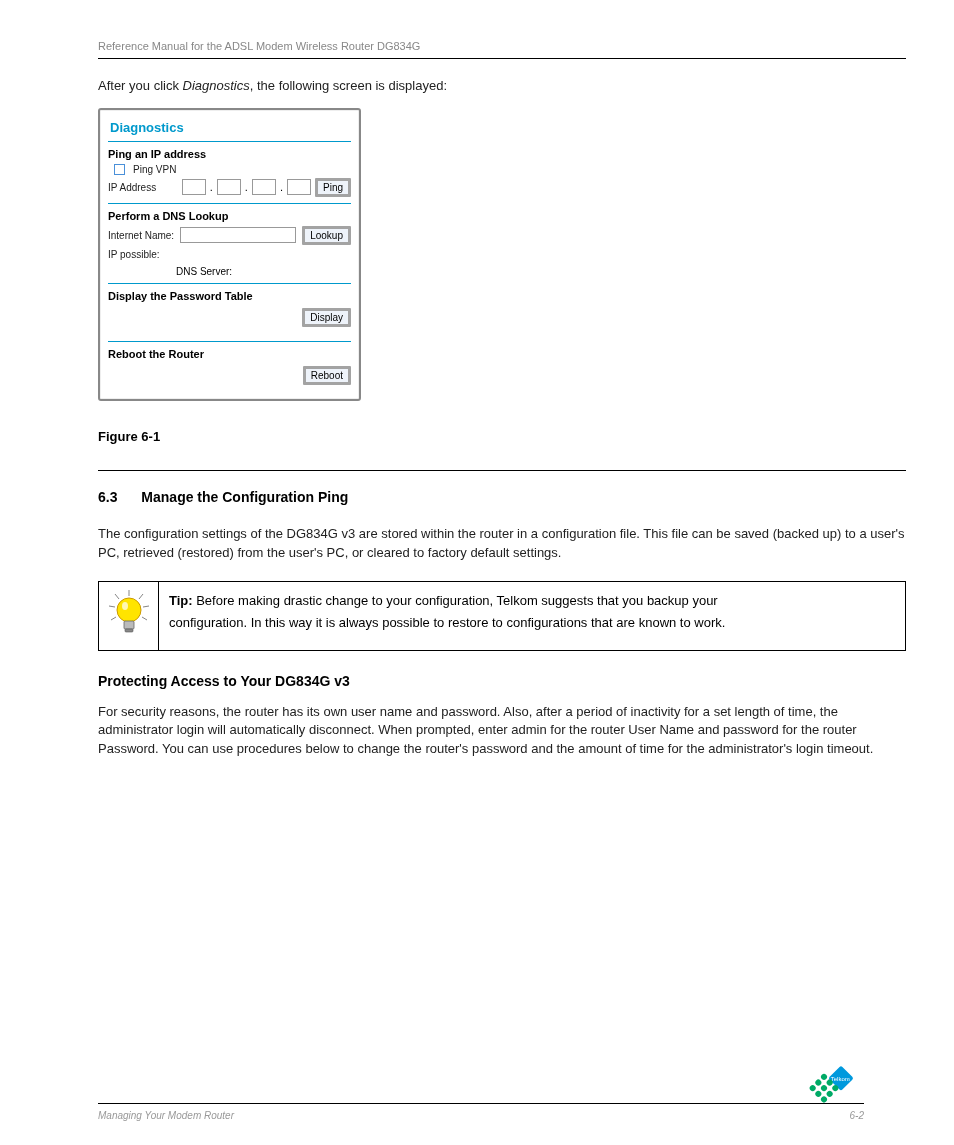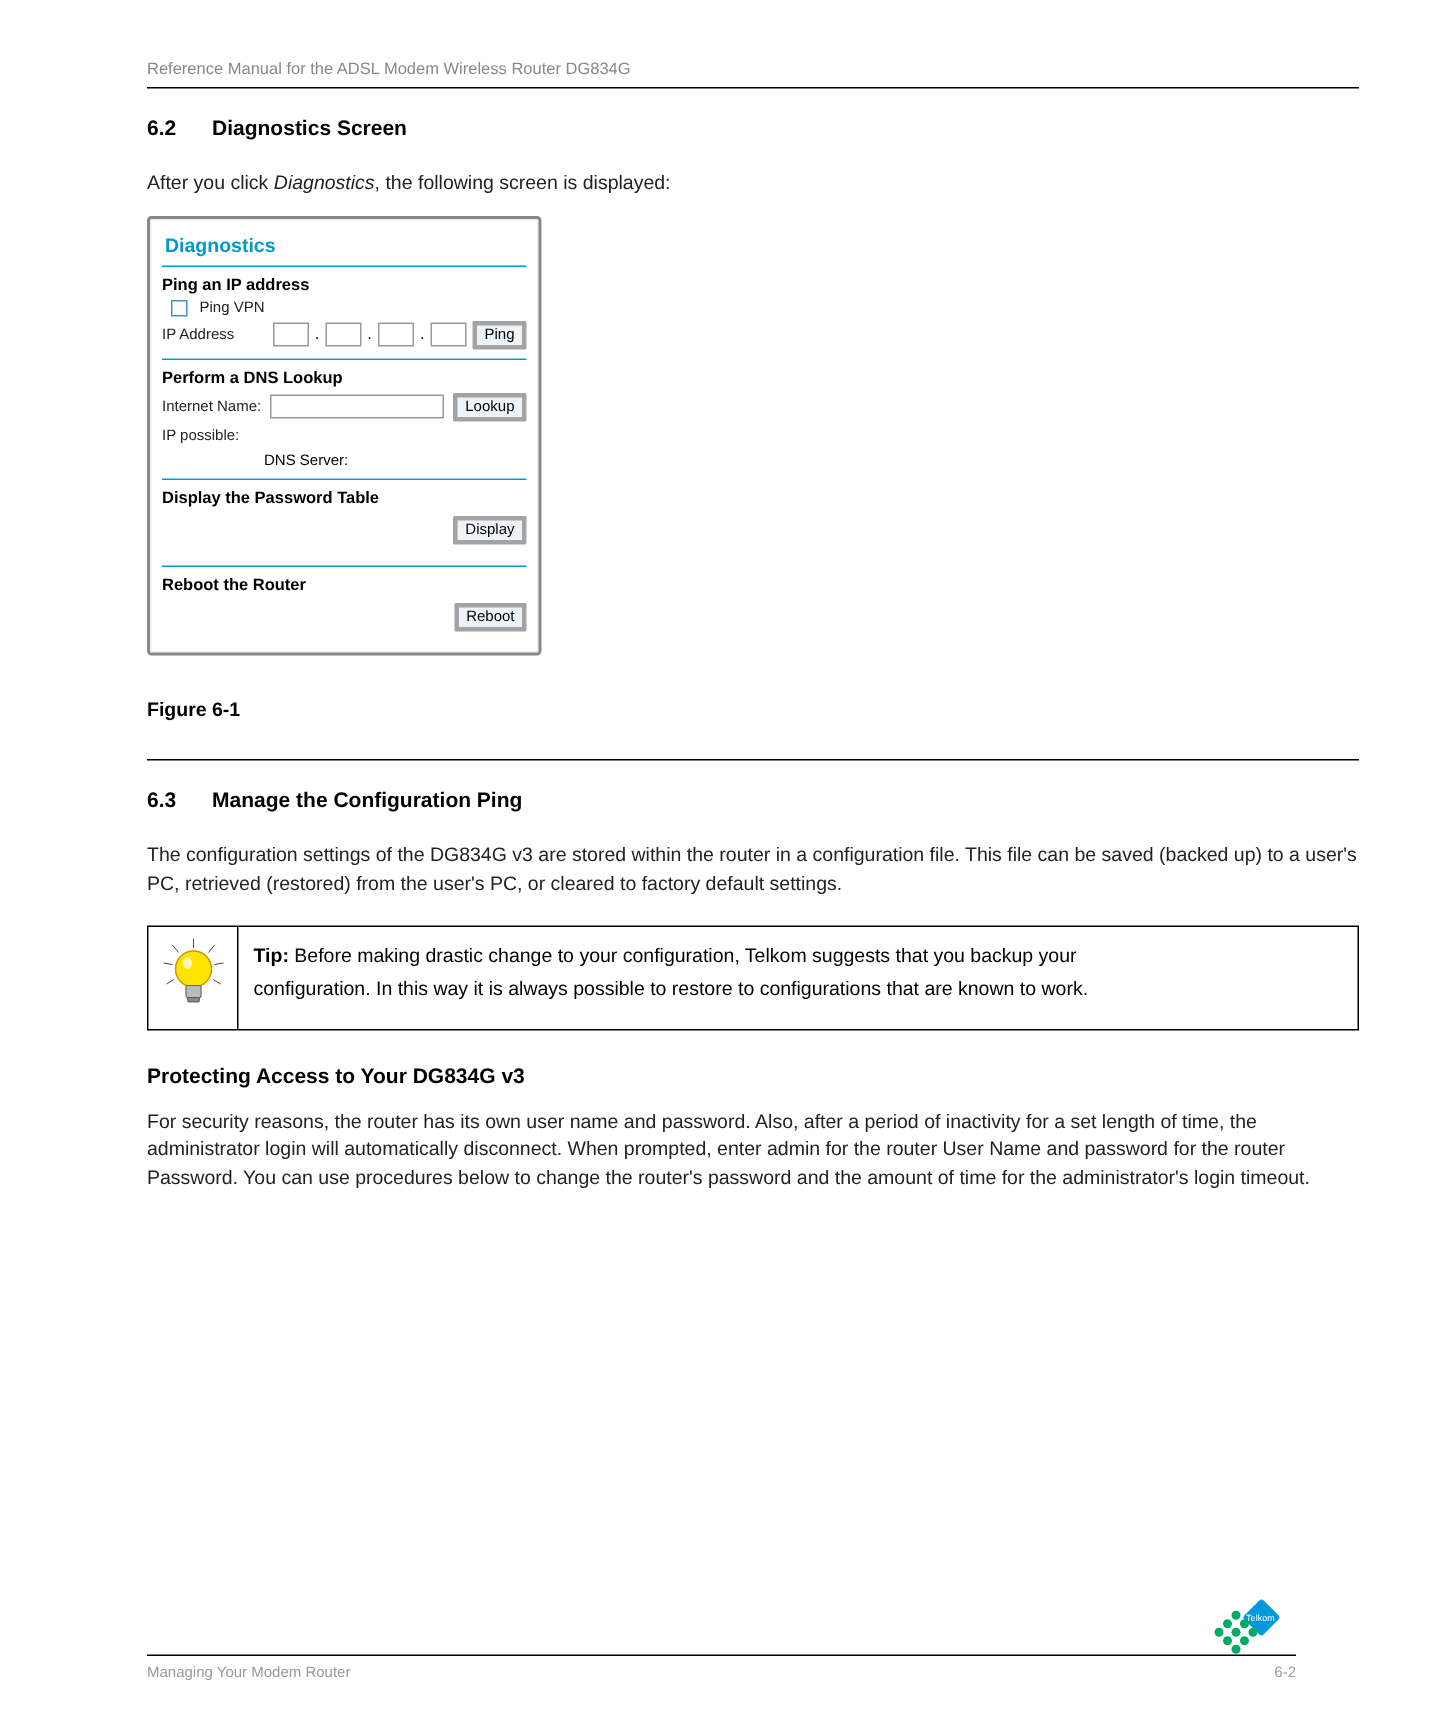--- a/index.html
+++ b/index.html
@@ -145,43 +145,40 @@
     bottom: 24px;
     left: 98px;
     right: 90px;
   }
   .footer-row {
     display: flex;
     justify-content: space-between;
     font-size: 10px;
     color: #999;
     margin-top: 6px;
+    font-style: italic;
   }
   .telkom-logo {
     position: absolute;
     right: 0;
     bottom: -10px;
     width: 80px;
     height: 80px;
   }
   .telkom-diamond { transform: rotate(45deg); transform-origin: center; }
 </style>
 </head>
 <body>
 
 <div class="page">
   <div class="top-header">
     <span>Reference Manual for the ADSL Modem Wireless Router DG834G</span>
   </div>
   <hr class="hr-line">
 
-  <div class="section-num">
-    <span>6.2</span>
-    <span class="section-title">Diagnostics Screen</span>
-  </div>
 
   <p class="body-text">
     <span>After you click </span><span style="font-style:italic">Diagnostics</span><span>, the following screen is displayed:</span>
   </p>
 
   <div class="diag-panel">
     <div class="diag-title">Diagnostics</div>
     <hr class="blue-rule">
 
     <div class="diag-section-label">Ping an IP address</div>

